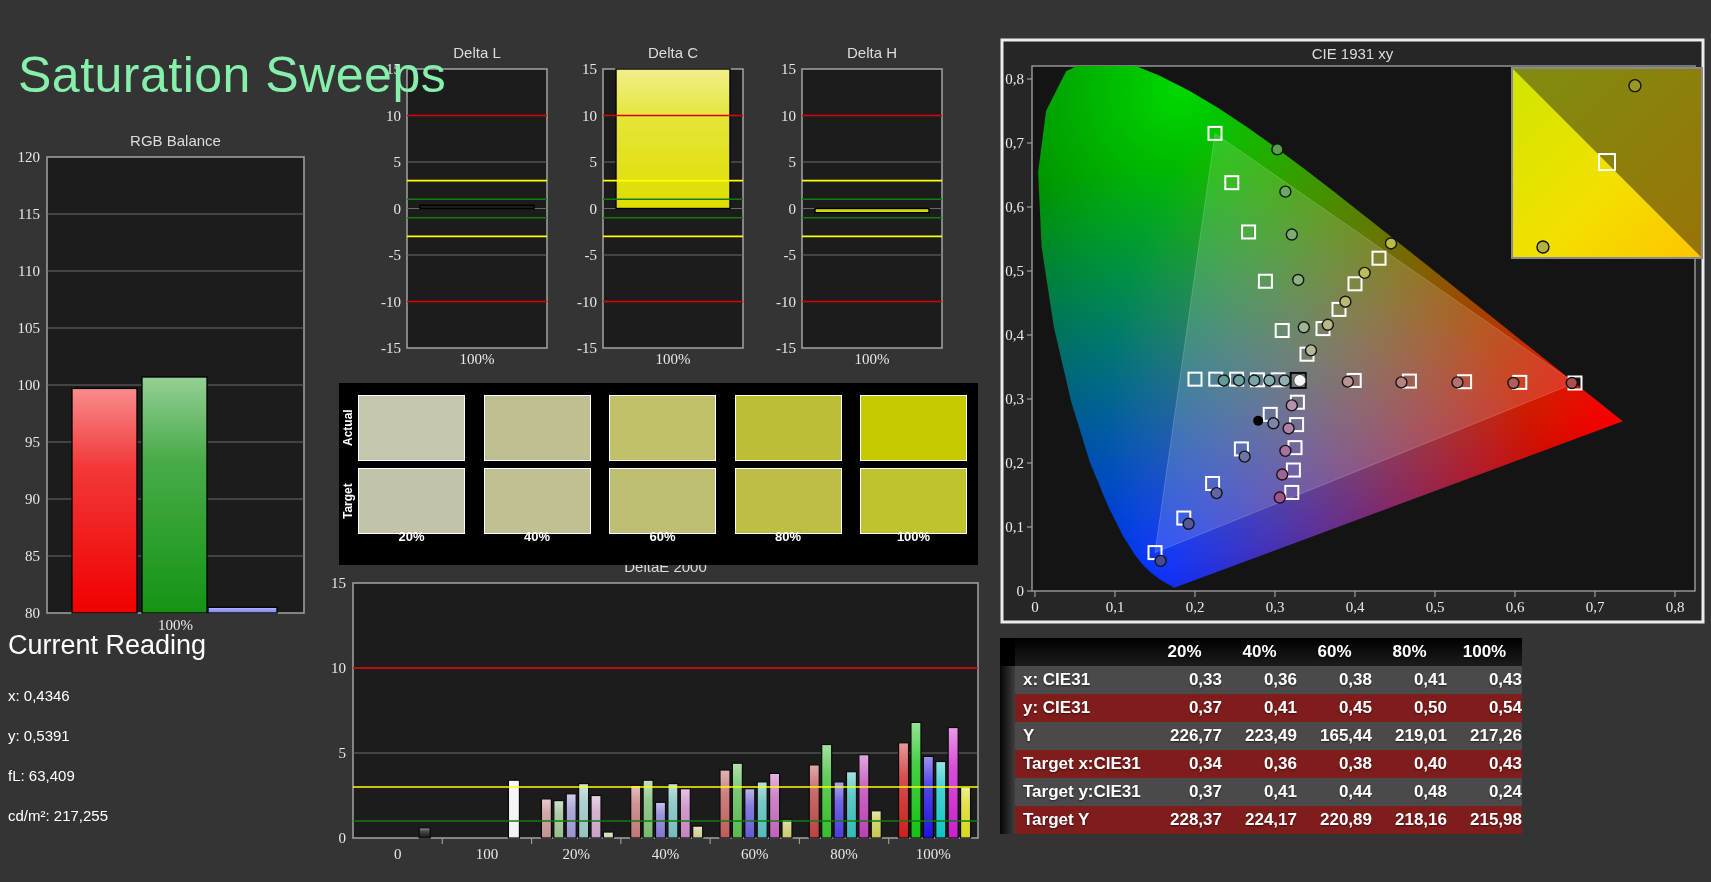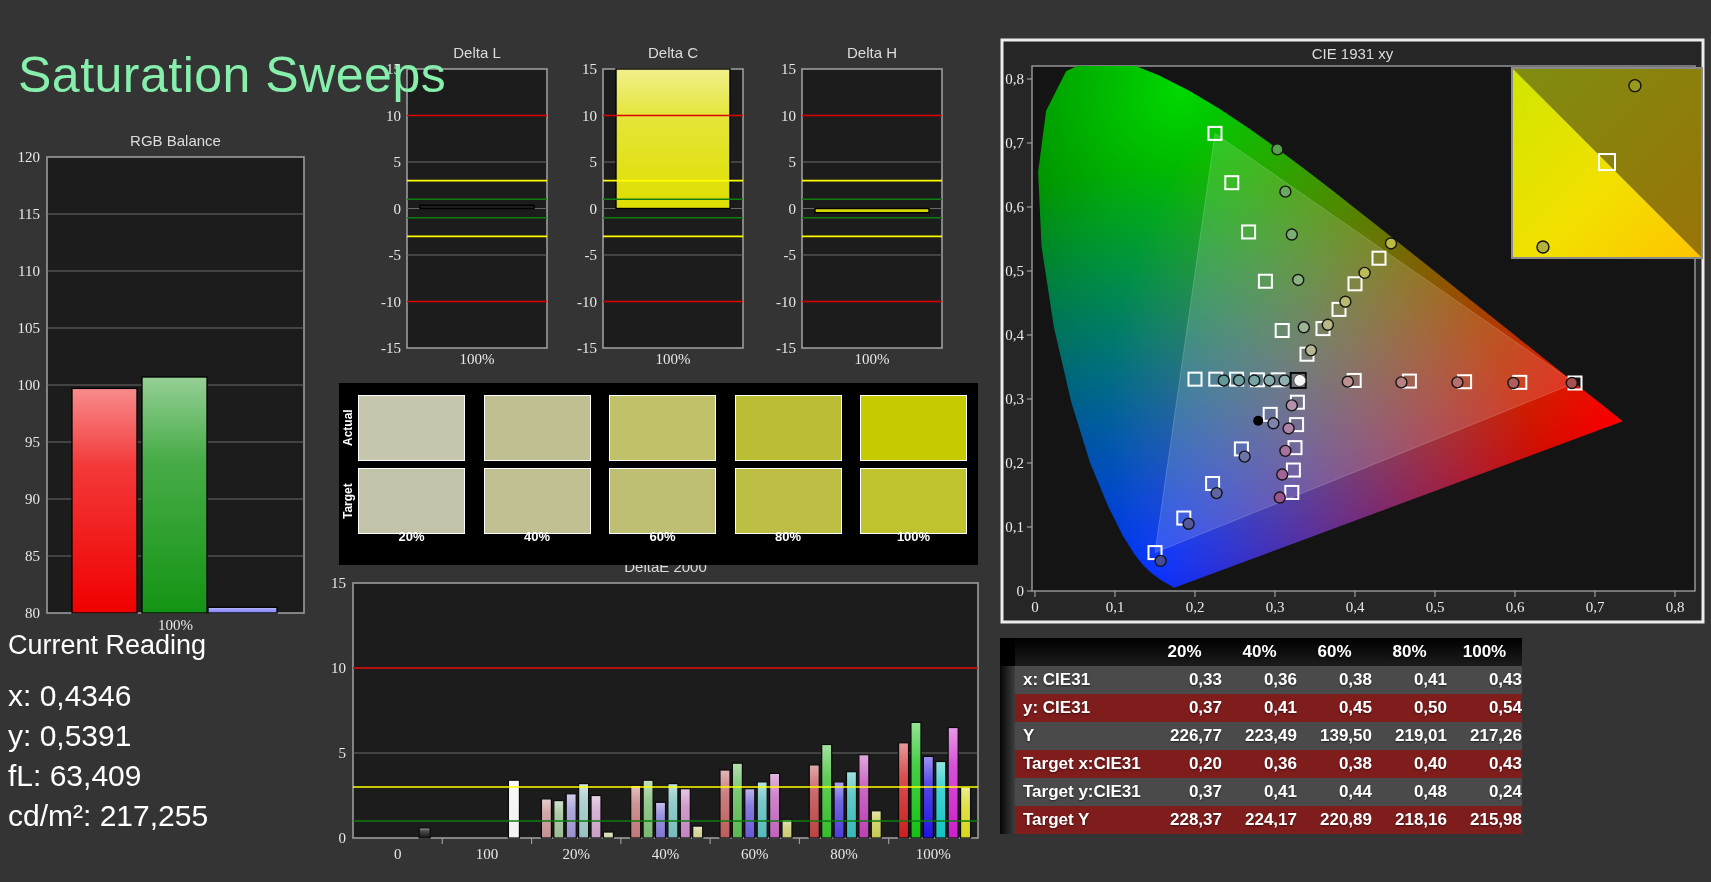--- a/index.html
+++ b/index.html
@@ -3,21 +3,21 @@
 <meta charset="utf-8">
 <style>
 html,body{margin:0;padding:0}
 body{width:1711px;height:882px;background:#343434;font-family:"Liberation Sans",sans-serif;position:relative;overflow:hidden}
 #charts{position:absolute;left:0;top:0}
 #charts text{font-family:"Liberation Serif",serif;font-size:15px;fill:#e8e8e8}
 #charts text.ctitle{font-family:"Liberation Sans",sans-serif;fill:#dcdcdc;font-size:15px}
 .page-title{position:absolute;left:18px;top:46px;font-size:50px;color:#86efac;letter-spacing:.5px}
 .reading{position:absolute;left:8px;top:630px;color:#ffffff}
 .reading .rtitle{font-size:27px;margin-bottom:22px}
-.reading .rline{font-size:30px;margin-bottom:14px;line-height:26px}
+.reading .rline{font-size:15px;margin-bottom:14px;line-height:26px}
 .sw-panel{position:absolute;left:339px;top:383px;width:639px;height:182px;background:#000}
 .swatch{position:absolute;width:107px;height:66px;border:1px solid #fff;box-sizing:border-box}
 .sw-col-label{position:absolute;width:107px;top:146px;text-align:center;color:#fff;font-size:13px;font-weight:bold}
 .sw-row-label{position:absolute;left:2px;width:16px;height:66px;color:#fff;font-size:12px;font-weight:bold;writing-mode:vertical-rl;transform:rotate(180deg);text-align:center}
 .tbl{position:absolute;left:1000px;top:638px;display:grid;grid-template-columns:15px 132px repeat(5,75px);font-size:17px;font-weight:600;color:#fff}
 .tbl>div{height:28px;line-height:28px;text-shadow:0 1px 2px rgba(0,0,0,.55);white-space:nowrap;overflow:hidden}
 .tbl .th{background:linear-gradient(#000,#1c1c1c);text-align:center}
 .tbl .stub{background:linear-gradient(to right,#060606,#3e3e3e)}
 .tbl .stub.h{background:#000}
 .tbl .rlabel{padding-left:8px}
@@ -568,26 +568,26 @@
     <div class="rlabel light">y: CIE31</div>
     <div class="val light">0,37</div>
     <div class="val light">0,41</div>
     <div class="val light">0,45</div>
     <div class="val light">0,50</div>
     <div class="val light">0,54</div>
     <div class="stub"></div>
     <div class="rlabel dark">Y</div>
     <div class="val dark">226,77</div>
     <div class="val dark">223,49</div>
-    <div class="val dark">139,50</div>
+    <div class="val dark">165,44</div>
     <div class="val dark">219,01</div>
     <div class="val dark">217,26</div>
     <div class="stub"></div>
     <div class="rlabel light">Target x:CIE31</div>
-    <div class="val light">0,20</div>
+    <div class="val light">0,34</div>
     <div class="val light">0,36</div>
     <div class="val light">0,38</div>
     <div class="val light">0,40</div>
     <div class="val light">0,43</div>
     <div class="stub"></div>
     <div class="rlabel dark">Target y:CIE31</div>
     <div class="val dark">0,37</div>
     <div class="val dark">0,41</div>
     <div class="val dark">0,44</div>
     <div class="val dark">0,48</div>

